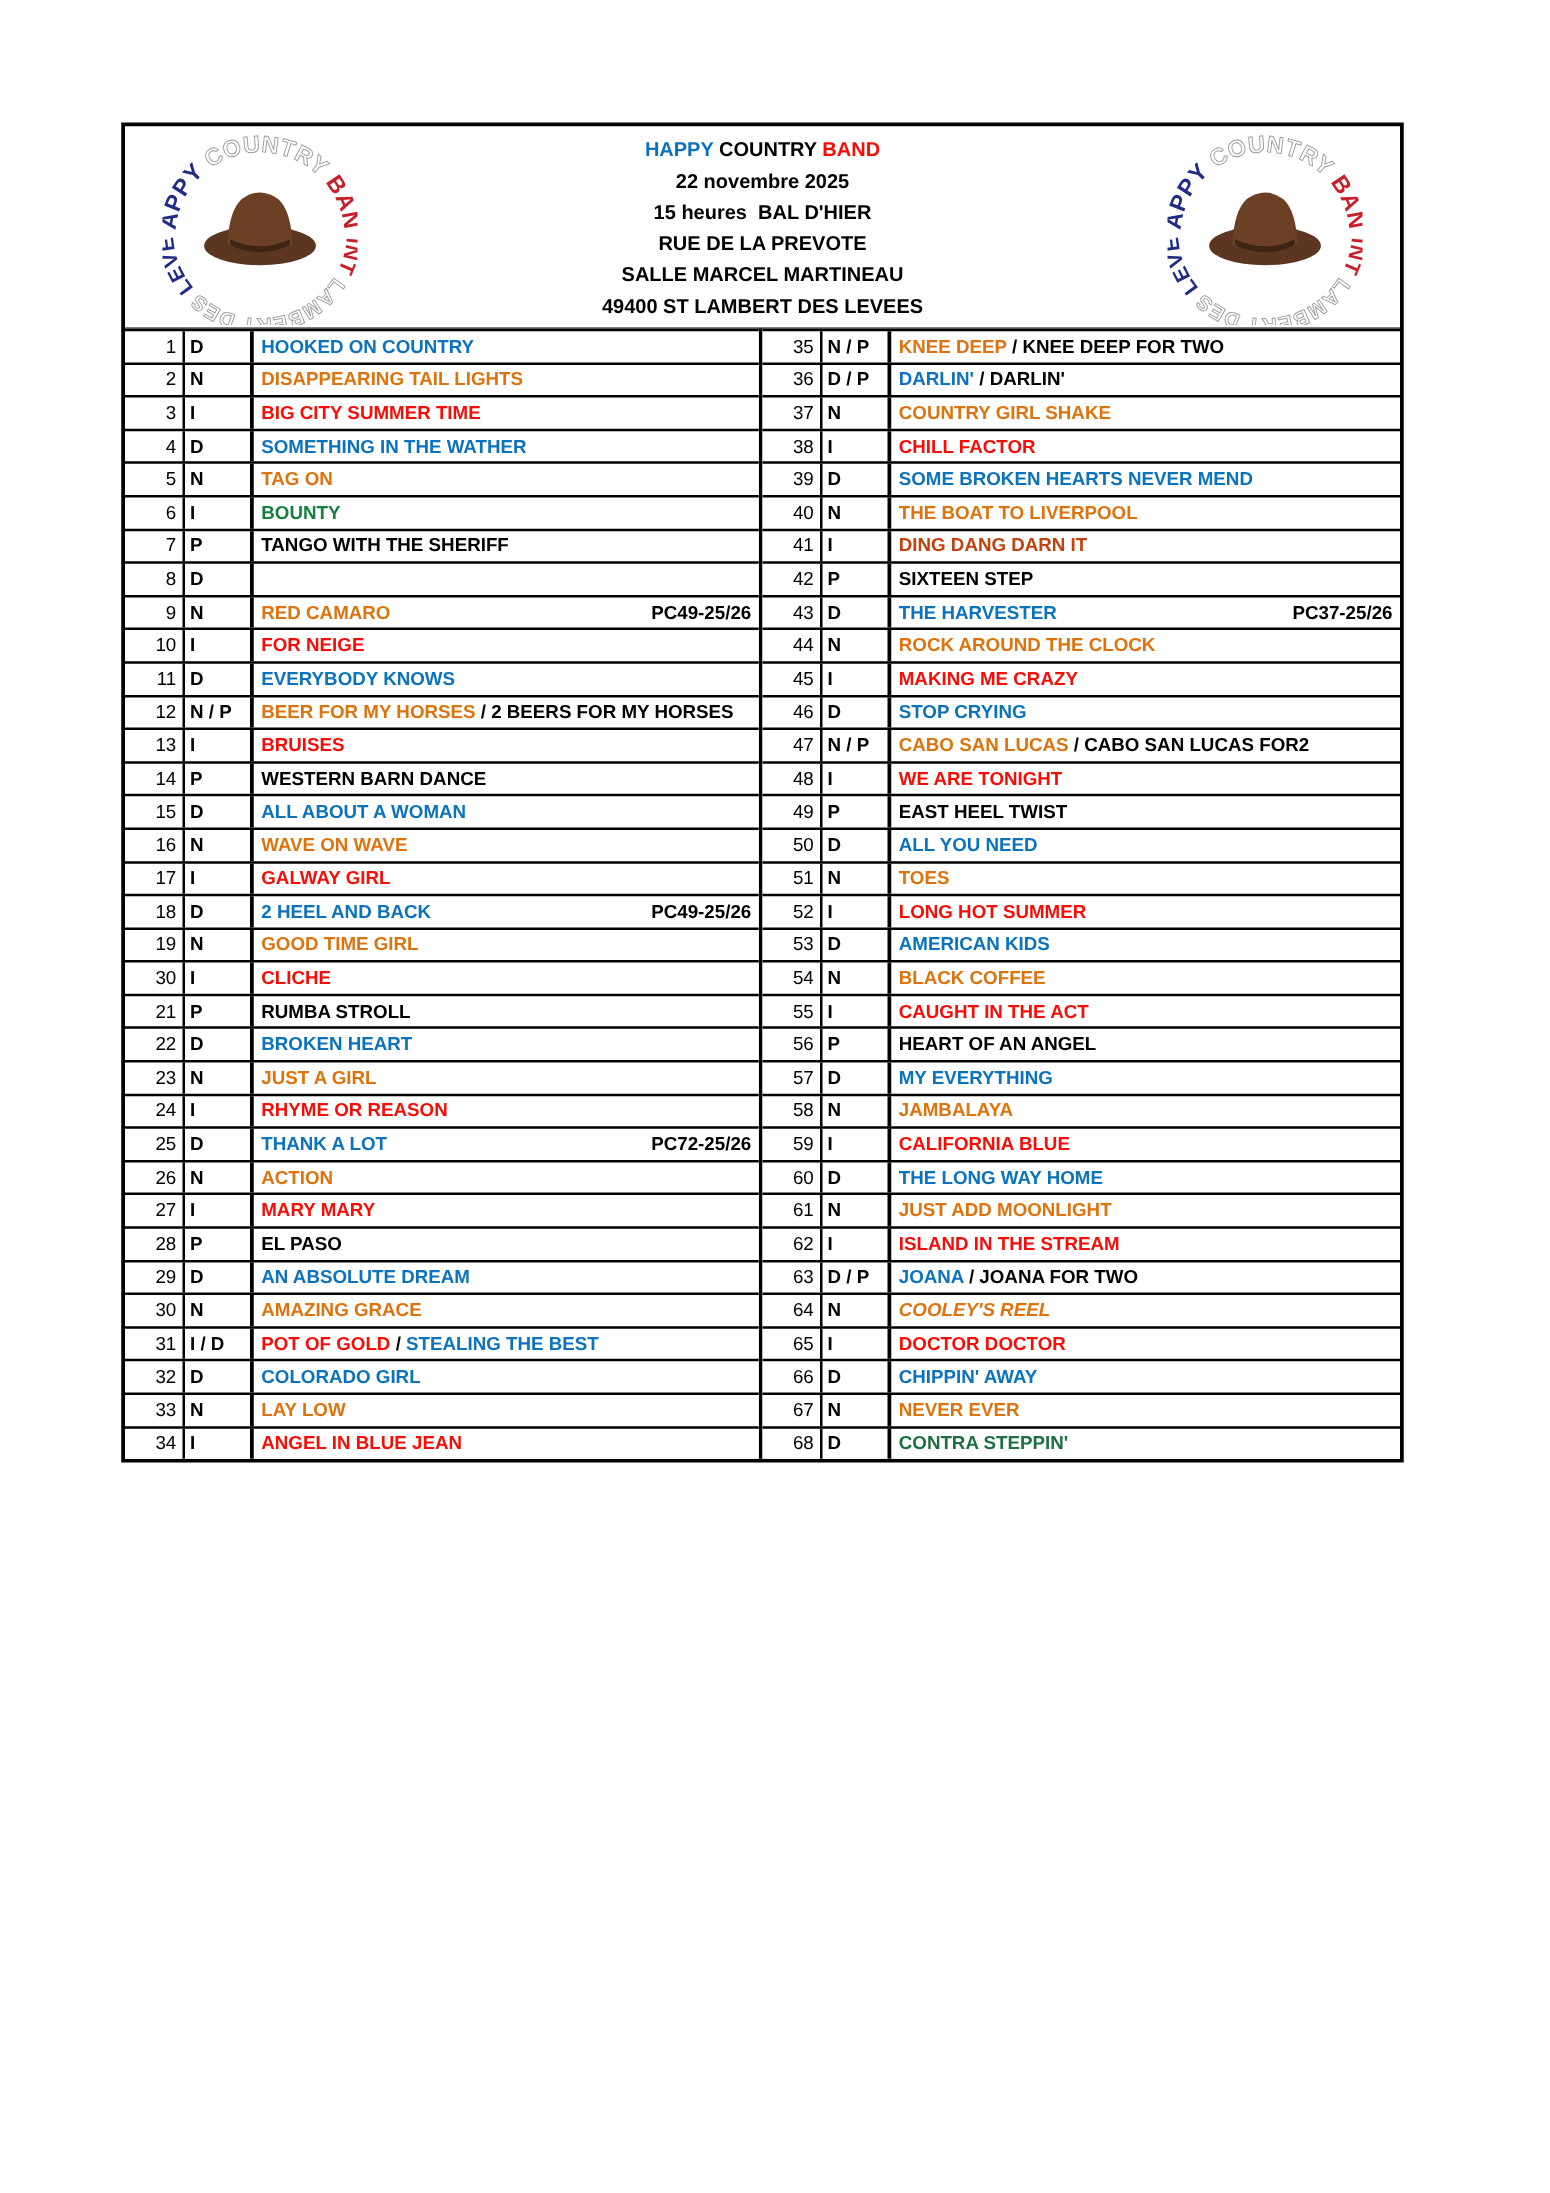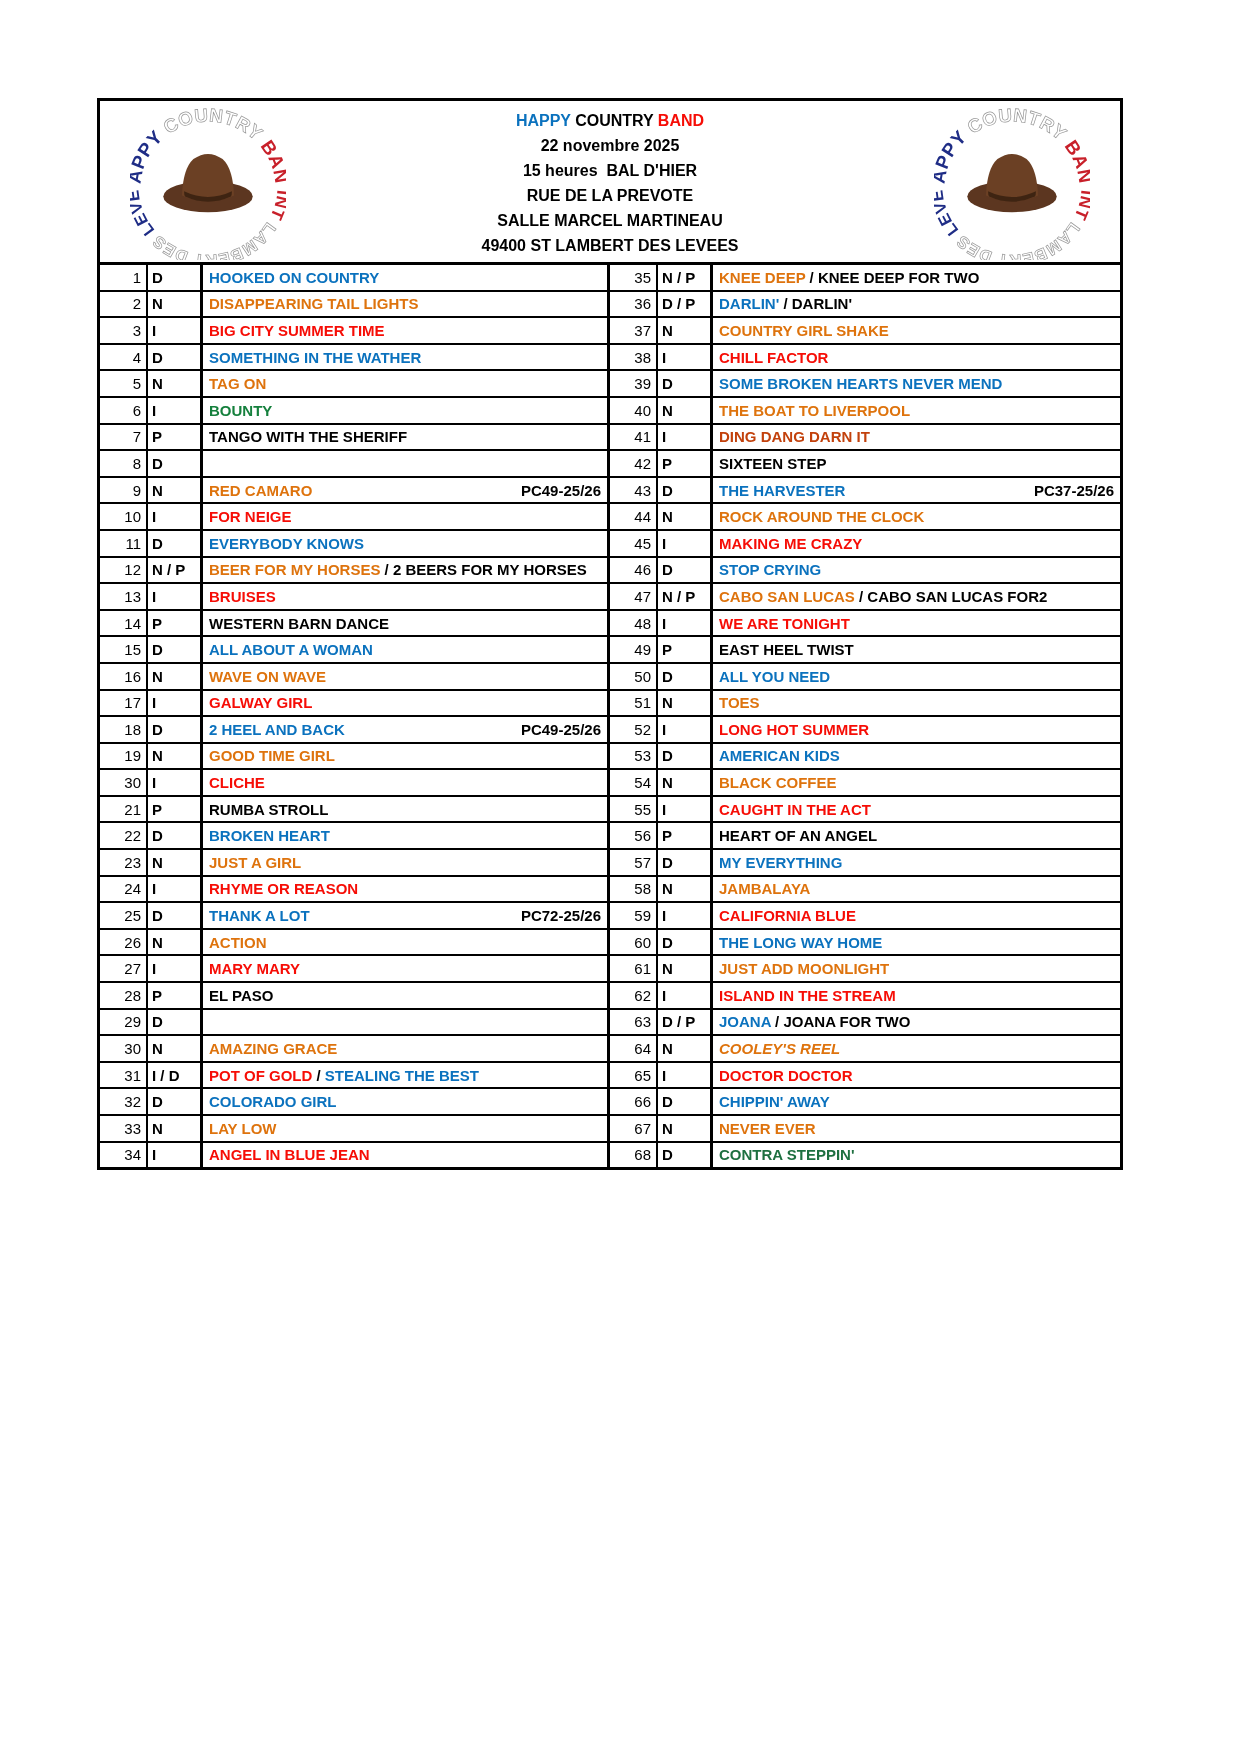--- a/index.html
+++ b/index.html
@@ -298,20 +298,23 @@
         <div class="row">
           <div class="c-num">28</div>
           <div class="c-code">P</div>
           <div class="c-title">
             <span class="t-parts"><span style="color: rgb(0, 0, 0);">EL PASO</span></span>
           </div>
         </div>
         <div class="row">
           <div class="c-num">29</div>
           <div class="c-code">D</div>
+          <div class="c-title">
+            <span class="t-parts"><span style="color: rgb(11, 114, 190);">AN ABSOLUTE DREAM</span></span>
+          </div>
         </div>
         <div class="row">
           <div class="c-num">30</div>
           <div class="c-code">N</div>
           <div class="c-title">
             <span class="t-parts"><span style="color: rgb(222, 115, 13);">AMAZING GRACE</span></span>
           </div>
         </div>
         <div class="row">
           <div class="c-num">31</div>

